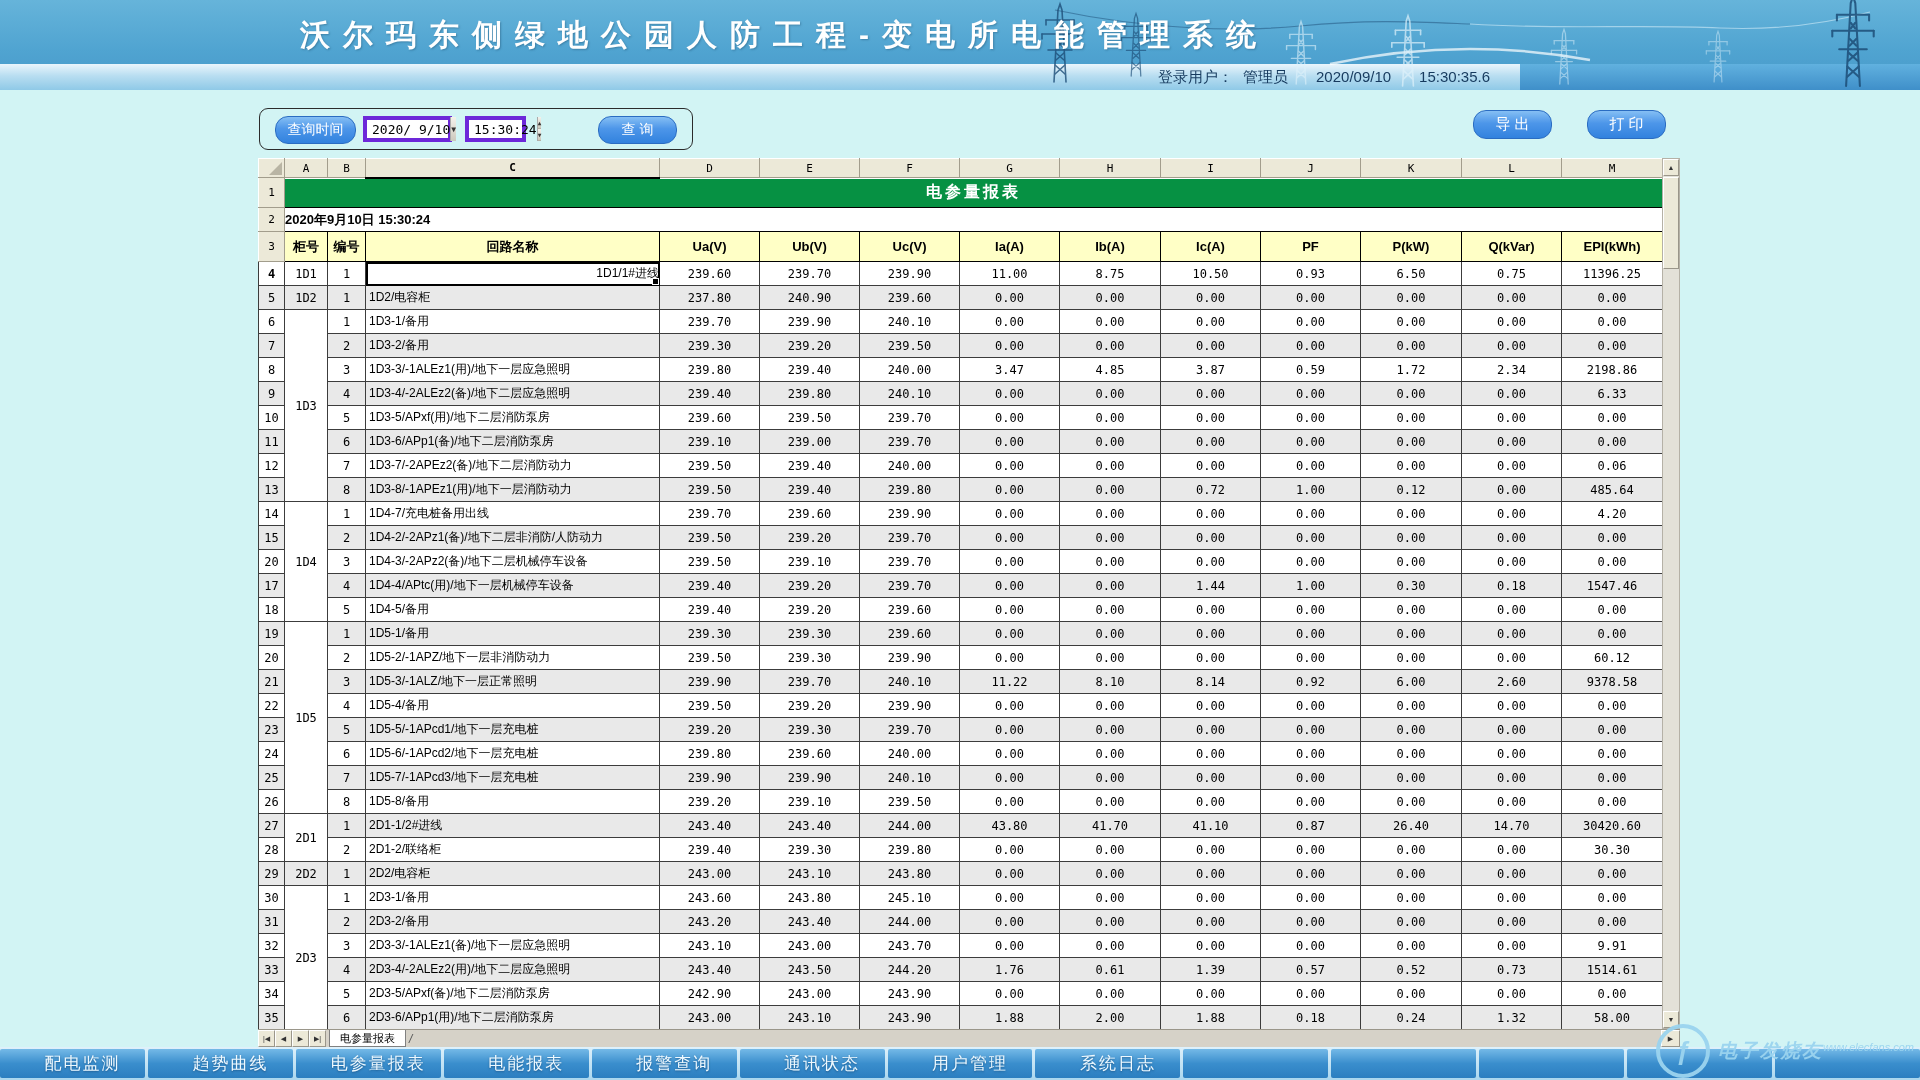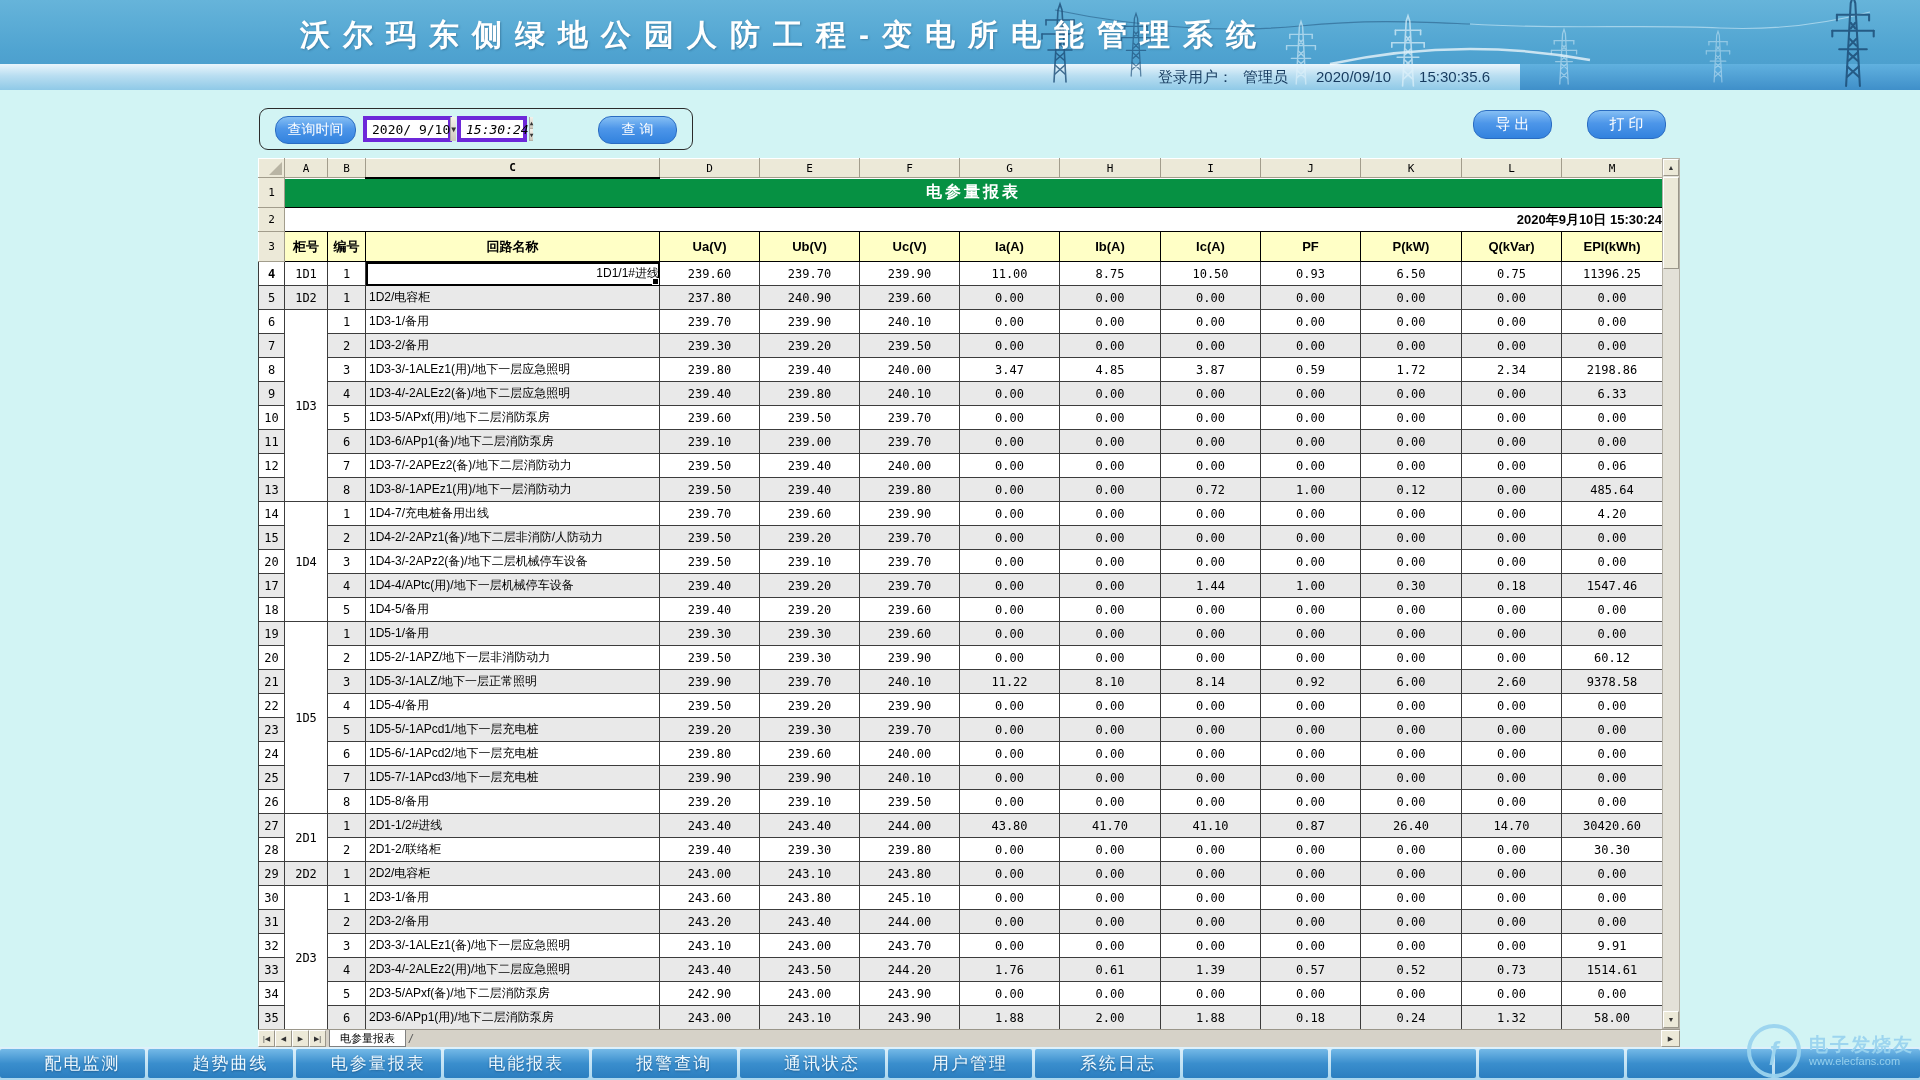--- a/index.html
+++ b/index.html
@@ -31,21 +31,21 @@
                border:1px solid #2b2b2b;border-radius:9px;}
   .blue-btn{display:flex;align-items:center;justify-content:center;color:#fff;font-size:14px;
             background:linear-gradient(180deg,#85bff4 0%,#4d96e9 45%,#3282de 100%);
             border:1px solid #2a6cc2;border-radius:13px;cursor:pointer;white-space:nowrap;}
   .btn-qt{position:absolute;left:15px;top:7px;width:79px;height:26px;}
   .btn-q {position:absolute;left:338px;top:7px;width:77px;height:26px;}
   .combo{position:absolute;top:7px;height:26px;background:#fff;border:4px solid #6d28d9;
          display:flex;align-items:center;font-family:"DejaVu Sans Mono",monospace;font-size:13px;color:#000;box-sizing:border-box;}
   .combo .txt{flex:1;padding-left:5px;white-space:nowrap;}
   .combo-date{left:103px;width:89px;}
-  .combo-time{left:197px;width:70px;font-style:italic;}
+  .combo-time{left:205px;width:61px;}
   .dd-btn{width:17px;height:24px;background:linear-gradient(180deg,#f4f2ec,#cdc8bc);
           border-left:1px solid #aaa;display:flex;align-items:center;justify-content:center;
           font-size:8px;color:#333;cursor:pointer;}
   .spin{width:16px;height:24px;display:flex;flex-direction:column;border-left:1px solid #aaa;}
   .spin div{flex:1;background:linear-gradient(180deg,#f4f2ec,#cdc8bc);border-bottom:1px solid #b5b1a6;
             font-size:6px;color:#333;display:flex;align-items:center;justify-content:center;cursor:pointer;}
   .btn-export{position:absolute;left:1473px;top:110px;width:77px;height:27px;z-index:2;font-size:15px;}
   .btn-print {position:absolute;left:1587px;top:110px;width:77px;height:27px;z-index:2;font-size:15px;}
 
   
@@ -53,21 +53,21 @@
   table{border-collapse:collapse;table-layout:fixed;width:1404px;}
   td{overflow:hidden;white-space:nowrap;box-sizing:border-box;padding:0;}
   tr.letters td{height:19px;}
   td.corner,td.letter,td.gutter{background:#ece9d8;border:1px solid #a29d8c;border-top-color:#fff;border-left-color:#fff;
       text-align:center;font-size:11px;color:#000;font-family:"DejaVu Sans Mono",monospace;}
   td.letter.selcol{border-bottom:2px solid #000;font-weight:bold;}
   td.corner{position:relative;}
   .diag{position:absolute;right:2px;bottom:2px;width:0;height:0;border-left:13px solid transparent;border-bottom:13px solid #b9b5a4;}
   tr.r1 td.greenrow{height:30px;background:#069143;color:#fff;font-size:16px;font-weight:bold;
       letter-spacing:3px;text-align:center;border:1px solid #000;}
-  tr.r2 td.daterow{height:24px;background:#fff;color:#000;font-size:13px;font-weight:bold;text-align:right;border:1px solid #000;}
+  tr.r2 td.daterow{height:24px;background:#fff;color:#000;font-size:13px;font-weight:bold;text-align:left;border:1px solid #000;}
   tr.r3 td.head{height:30px;background:#ffffc6;color:#000;font-size:13px;font-weight:bold;text-align:center;border:1px solid #000;}
   tr.datarow td{height:24px;border:1px solid #3c3c3c;font-size:12px;color:#000;}
   tr.datarow.odd td{background:#e9e9e9;}
   tr.datarow.even td{background:#fff;}
   td.cab,td.no{text-align:center;font-family:"DejaVu Sans Mono",monospace;font-size:13px;}
   td.cab.merged{background:#fff !important;}
   td.name{color:#007d00;font-size:13px;text-align:left;padding-left:3px;position:relative;}
   td.num{text-align:center;font-family:"DejaVu Sans Mono",monospace;}
   td.name.sel{outline:2px solid #000;outline-offset:-2px;text-align:right;}
   td.name.sel::after{content:"";position:absolute;right:0;bottom:0;width:5px;height:5px;background:#000;border:1px solid #fff;}
@@ -97,21 +97,21 @@
   .nav-slot{flex:1;background:linear-gradient(180deg,#74b9e7 0%,#3a8ecd 50%,#2b7ec0 100%);
             border-radius:2px;display:flex;align-items:center;justify-content:center;
             color:#eef9ff;font-size:17px;letter-spacing:2px;cursor:pointer;
             text-shadow:0 1px 2px rgba(10,50,90,.5);white-space:nowrap;padding-left:20px;}
 
   
   .watermark{position:absolute;right:6px;bottom:2px;z-index:4;display:flex;align-items:center;gap:8px;
              color:#9bd4ef;opacity:.95;}
   .wm-circle{width:46px;height:46px;border:4px solid #9bd4ef;border-radius:50%;display:flex;
              align-items:center;justify-content:center;font-size:26px;font-weight:bold;font-style:italic;}
-  .wm-text{display:flex;flex-direction:column;line-height:1.1;}
+  .wm-text{display:flex;line-height:1.1;font-style:italic;}
   .wm-name{font-size:19px;font-weight:bold;letter-spacing:2px;}
   .wm-url{font-size:11px;}
 </style>
 </head>
 <body>
 
 <div class="screen">
 
   <div class="header">
     <div class="subband"></div>

